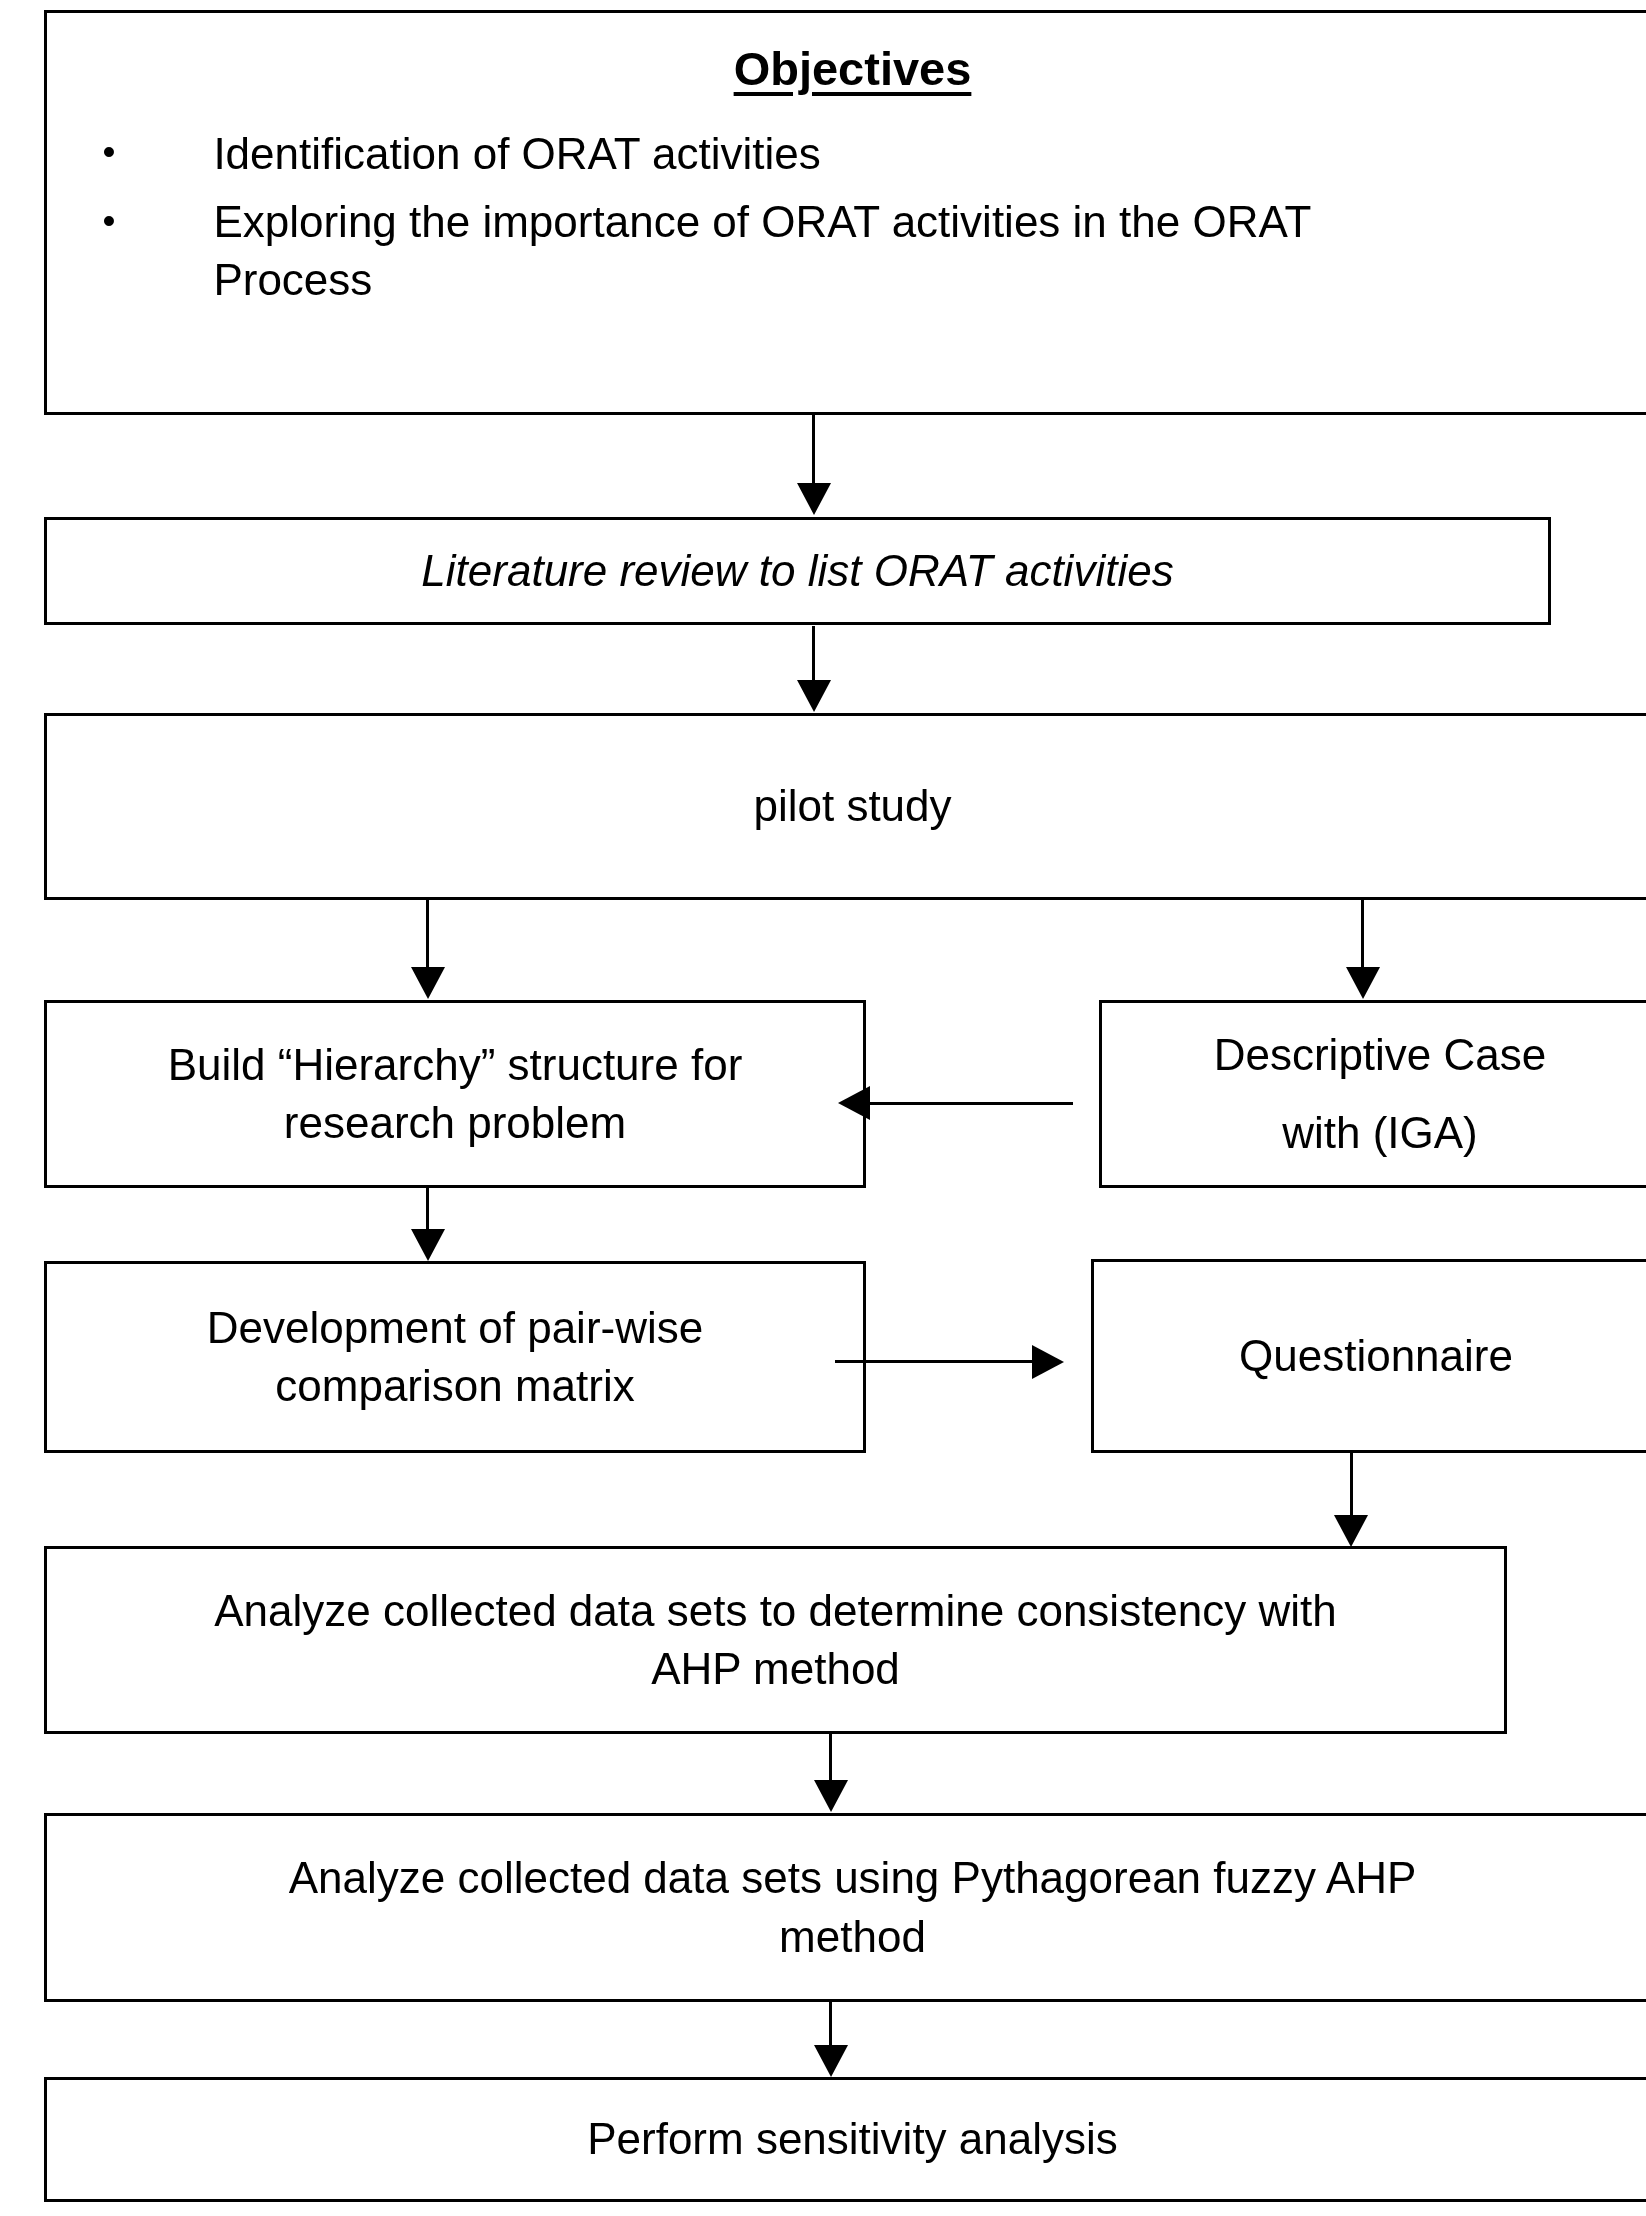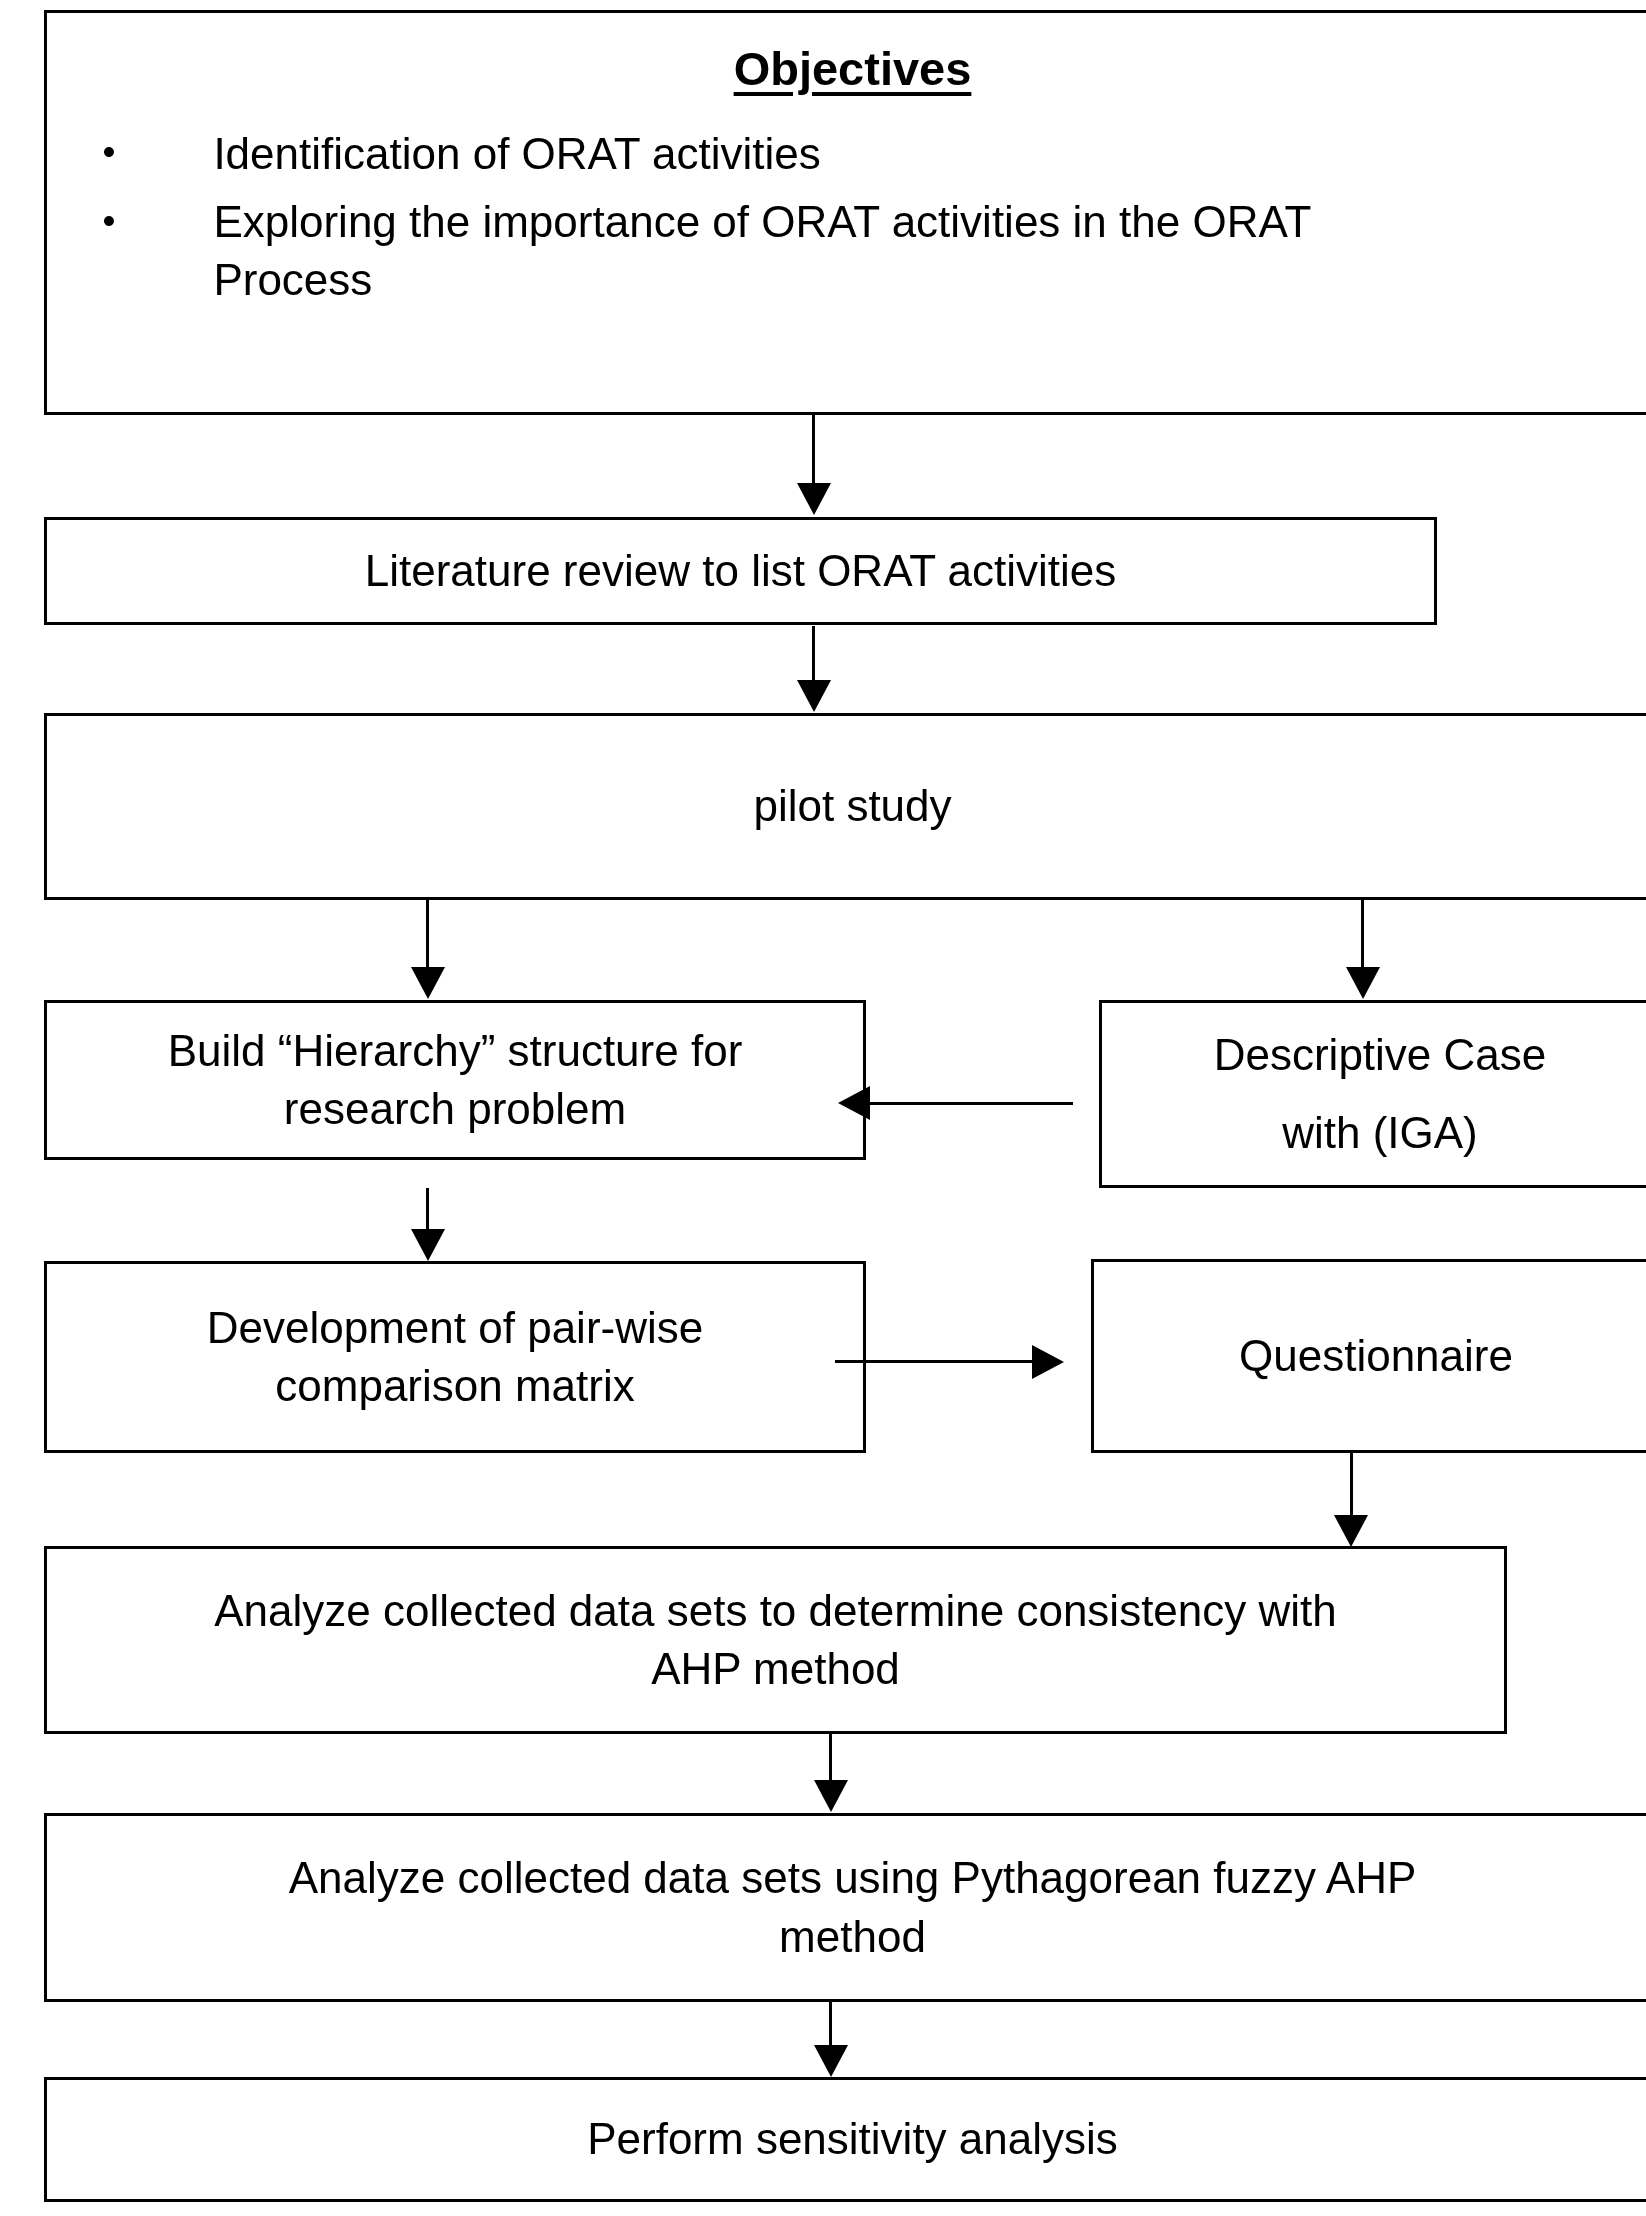--- a/index.html
+++ b/index.html
@@ -123,38 +123,38 @@
         <span class="obj-bullet">•</span>
         <span class="line">Exploring the importance of ORAT activities in the ORAT</span>
         <span class="line">Process</span>
       </li>
     </ul>
   </div>
 
   <div class="vline" style="left:812px; top:415px; height:71px;"></div>
   <div class="arrow-down" style="left:797px; top:483px;"></div>
 
-  <div class="node" id="node-literature" style="left:16px; top:517px; width:1393px; height:108px;">
+  <div class="node" id="node-literature" style="left:16px; top:517px; width:1507px; height:108px;font-style:italic;">
     <span class="line">Literature review to list ORAT activities</span>
   </div>
 
   <div class="vline" style="left:812px; top:626px; height:57px;"></div>
   <div class="arrow-down" style="left:797px; top:680px;"></div>
 
   <div class="node" id="node-finalize" style="left:16px; top:713px; width:1617px; height:187px;">
     <span class="line">pilot study</span>
   </div>
 
   <div class="vline" style="left:426px; top:900px; height:70px;"></div>
   <div class="arrow-down" style="left:411px; top:967px;"></div>
 
   <div class="vline" style="left:1361px; top:900px; height:70px;"></div>
   <div class="arrow-down" style="left:1346px; top:967px;"></div>
 
-  <div class="node" id="node-build-hierarchy" style="left:16px; top:1000px; width:822px; height:160px;">
+  <div class="node" id="node-build-hierarchy" style="left:16px; top:1000px; width:822px; height:188px;">
     <span class="line">Build “Hierarchy” structure for</span>
     <span class="line">research problem</span>
   </div>
 
   <div class="node" id="node-descriptive-case" style="left:1071px; top:1000px; width:562px; height:188px;gap:19px;">
     <span class="line">Descriptive Case</span>
     <span class="line">with (IGA)</span>
   </div>
 
   <div class="hline" style="left:869px; top:1102px; width:204px;"></div>

